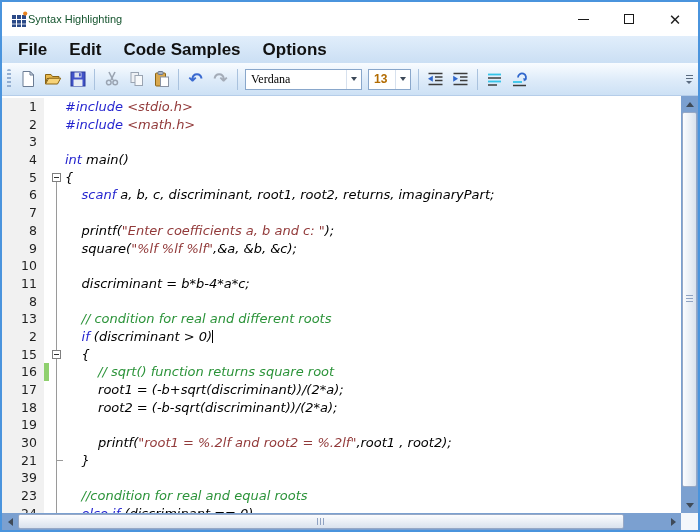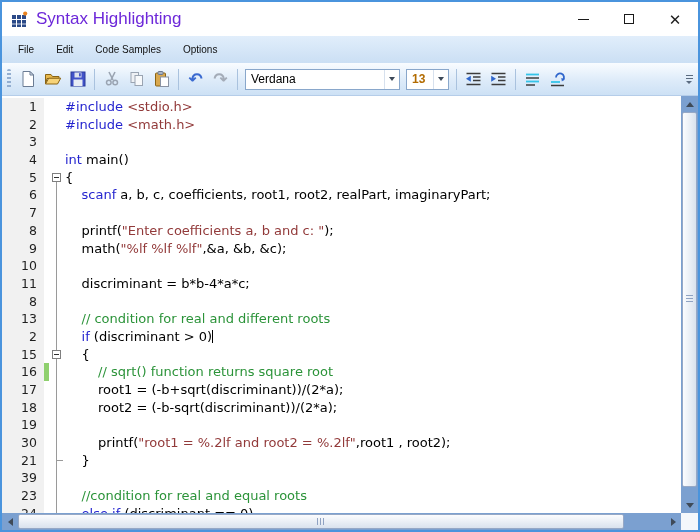--- a/index.html
+++ b/index.html
@@ -6,29 +6,29 @@
   *{box-sizing:border-box;}
   .window{
     position:relative;width:700px;height:532px;margin:0;
     border:2px solid var(--accent,#4a94dd);background:#fff;
     display:flex;flex-direction:column;
     font-family:"Liberation Sans",sans-serif;overflow:hidden;
   }
   
   .titlebar{flex:0 0 34px;display:flex;align-items:center;background:#fff;padding-left:9px;}
   .app-icon{width:17px;height:17px;flex:0 0 17px;}
-  .title-text{font-size:17px;color:#6d28d9;margin-left:8px;}
+  .title-text{font-size:11px;color:#14532d;margin-left:0;}
   .win-controls{margin-left:auto;display:flex;height:100%;}
   .win-btn{width:46px;height:100%;display:flex;align-items:center;justify-content:center;}
   .glyph-min{width:11px;height:0;border-top:1.6px solid #1a1a1a;}
   .glyph-max{width:10px;height:10px;border:1.4px solid #1a1a1a;}
   .glyph-close{font-size:15px;color:#1a1a1a;line-height:1;}
   
   .menubar{flex:0 0 27px;display:flex;align-items:stretch;background:linear-gradient(#e1eefb,#cbdff4);padding-left:5px;}
-  .menu-item{display:flex;align-items:center;padding:0 11px;font-size:10px;color:#111;}
+  .menu-item{display:flex;align-items:center;padding:0 11px;font-size:17px;color:#111;font-weight:bold;}
   
   .toolbar{flex:0 0 33px;display:flex;align-items:center;background:linear-gradient(#f9fcff,#ddebf9 55%,#cde1f5);border-bottom:1px solid #b5cde9;padding:0 3px;}
   .tgrip{width:4px;height:20px;margin:0 4px 0 2px;background:repeating-linear-gradient(#93aed0 0 2px,transparent 2px 4px);border-radius:2px;}
   .tbtn{width:25px;height:25px;display:flex;align-items:center;justify-content:center;flex:0 0 25px;}
   .tsep{width:1px;height:21px;background:#a9c2de;margin:0 4px;flex:0 0 1px;}
   .combo{height:21px;background:#fff;border:1px solid #89a7cb;display:flex;align-items:center;font-size:12px;color:#000;margin:0 3px;}
   .combo-text{padding-left:5px;flex:1;white-space:nowrap;overflow:hidden;}
   .combo-arrow{width:15px;height:100%;display:flex;align-items:center;justify-content:center;border-left:1px solid #d7e1ee;}
   .tri-down{width:0;height:0;border-left:3.5px solid transparent;border-right:3.5px solid transparent;border-top:4.5px solid #3c4858;}
   .size-val{color:#b26b00;font-weight:bold;}
@@ -42,21 +42,21 @@
   .line-row{display:flex;height:17.7px;font-family:"DejaVu Sans",sans-serif;font-size:13px;line-height:17.7px;}
   .gutter-num{flex:0 0 42px;background:#f1f1f1;text-align:right;padding-right:7px;color:#1f1f1f;font-size:12.5px;}
   .chg{flex:0 0 5px;background:#fff;}
   .chg.changed{background:var(--chg,#8fd06e);}
   .fold-cell{flex:0 0 16px;position:relative;background:#fff;}
   .fold-line::before,.fold-box::before,.fold-end::before{content:"";position:absolute;left:7px;top:0;bottom:0;width:1px;background:#9a9a9a;}
   .fold-box-start::before{content:"";position:absolute;left:7px;top:13px;bottom:0;width:1px;background:#9a9a9a;}
   .fold-end::after{content:"";position:absolute;left:8px;top:8px;width:6px;height:1px;background:#9a9a9a;}
   .fbox{position:absolute;left:3px;top:4px;width:9px;height:9px;background:#fff;border:1px solid #7f7f7f;z-index:1;}
   .fbox::after{content:"";position:absolute;left:1px;right:1px;top:3px;height:1px;background:#303030;}
-  .code-text{flex:1 1 auto;white-space:pre;overflow:hidden;color:var(--pln,#000);}
+  .code-text{flex:1 1 auto;white-space:pre;overflow:hidden;color:var(--pln,#000);font-style:italic;}
   .tok-k{color:var(--kw,#2525cf);}
   .tok-s{color:var(--str,#923a3a);}
   .tok-c{color:var(--com,#2b9339);}
   .caret{display:inline-block;width:1.2px;height:13px;background:#000;vertical-align:-2px;}
   
   .vscroll{flex:0 0 17px;position:relative;background:#7ba0d0;}
   .sb-btn{position:absolute;display:flex;align-items:center;justify-content:center;background:#7ba0d0;}
   .vs-up{top:0;left:0;width:17px;height:16px;}
   .vs-down{bottom:0;left:0;width:17px;height:16px;}
   .tri-up-s{width:0;height:0;border-left:4px solid transparent;border-right:4px solid transparent;border-bottom:5px solid #3f4a58;}
@@ -165,21 +165,21 @@
 
     <div class="tbtn">
       <span class="uglyph" style="color:#3a6ad0;">↶</span>
     </div>
     <div class="tbtn">
       <span class="uglyph" style="color:#a4acb8;">↷</span>
     </div>
 
     <div class="tsep"></div>
 
-    <div class="combo" style="width:155px;">
+    <div class="combo" style="width:117px;font-family:Liberation Serif, serif;">
       <span class="combo-text">Verdana</span>
       <span class="combo-arrow">
           <span class="tri-down"></span>
         </span>
     </div>
     <div class="combo" style="width:43px;">
       <span class="combo-text size-val">13</span>
       <span class="combo-arrow">
           <span class="tri-down"></span>
         </span>
@@ -267,39 +267,39 @@
           <div class="chg"></div>
           <div class="fold-cell fold-box-start">
             <span class="fbox"></span>
           </div>
           <div class="code-text"><span class="tok-p">{</span></div>
         </div>
         <div class="line-row">
           <div class="gutter-num">6</div>
           <div class="chg"></div>
           <div class="fold-cell fold-line"></div>
-          <div class="code-text"><span class="tok-p">    </span><span class="tok-k">scanf</span><span class="tok-p"> a, b, c, coefficients, root1, root2, realPart, imaginaryPart;</span></div>
+          <div class="code-text"><span class="tok-p">    </span><span class="tok-k">scanf</span><span class="tok-p"> a, b, c, discriminant, root1, root2, returns, imaginaryPart;</span></div>
         </div>
         <div class="line-row">
           <div class="gutter-num">7</div>
           <div class="chg"></div>
           <div class="fold-cell fold-line"></div>
           <div class="code-text"></div>
         </div>
         <div class="line-row">
           <div class="gutter-num">8</div>
           <div class="chg"></div>
           <div class="fold-cell fold-line"></div>
           <div class="code-text"><span class="tok-p">    printf(</span><span class="tok-s">"Enter coefficients a, b and c: "</span><span class="tok-p">);</span></div>
         </div>
         <div class="line-row">
           <div class="gutter-num">9</div>
           <div class="chg"></div>
           <div class="fold-cell fold-line"></div>
-          <div class="code-text"><span class="tok-p">    math(</span><span class="tok-s">"%lf %lf %lf"</span><span class="tok-p">,&amp;a, &amp;b, &amp;c);</span></div>
+          <div class="code-text"><span class="tok-p">    square(</span><span class="tok-s">"%lf %lf %lf"</span><span class="tok-p">,&amp;a, &amp;b, &amp;c);</span></div>
         </div>
         <div class="line-row">
           <div class="gutter-num">10</div>
           <div class="chg"></div>
           <div class="fold-cell fold-line"></div>
           <div class="code-text"></div>
         </div>
         <div class="line-row">
           <div class="gutter-num">11</div>
           <div class="chg"></div>

